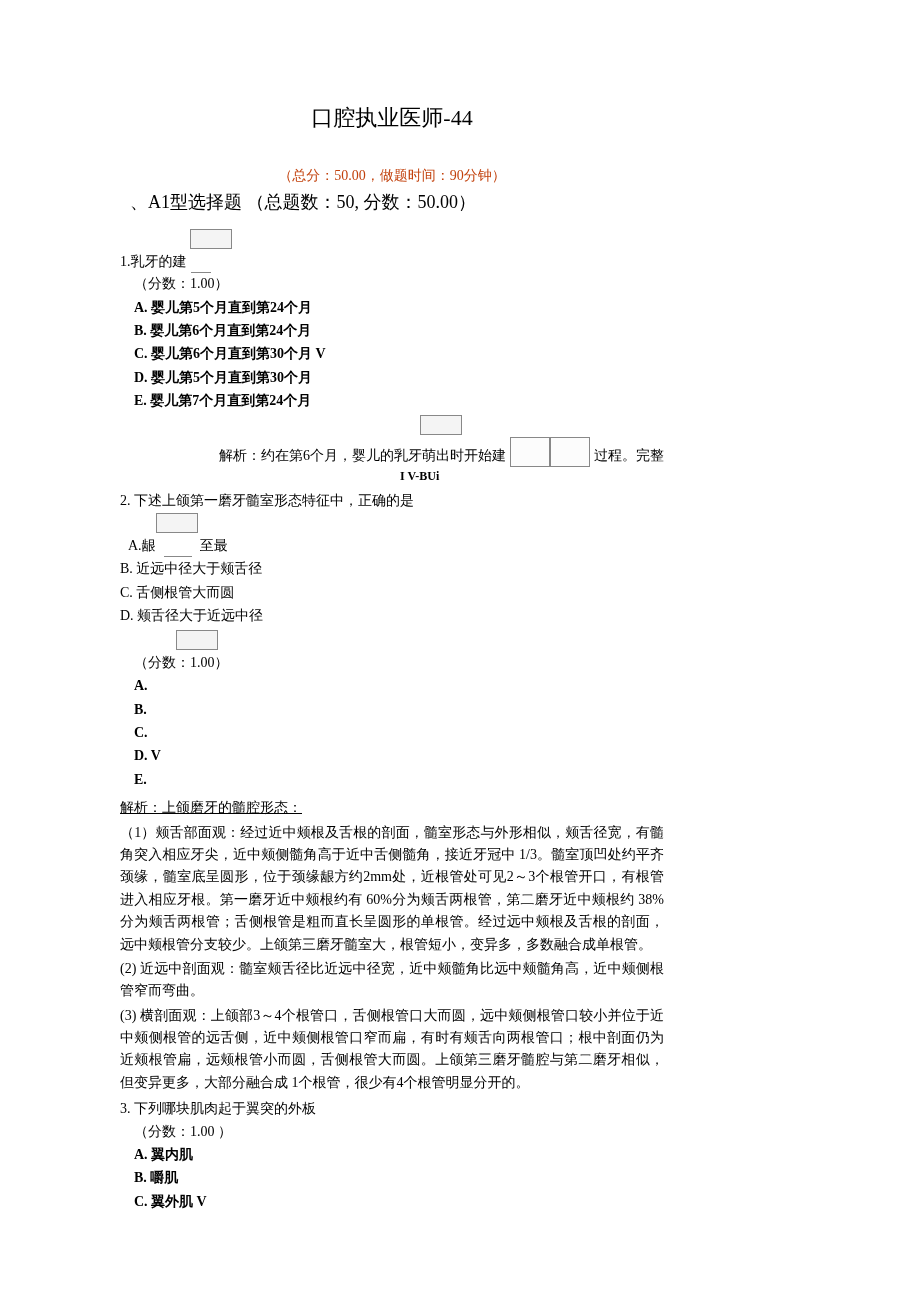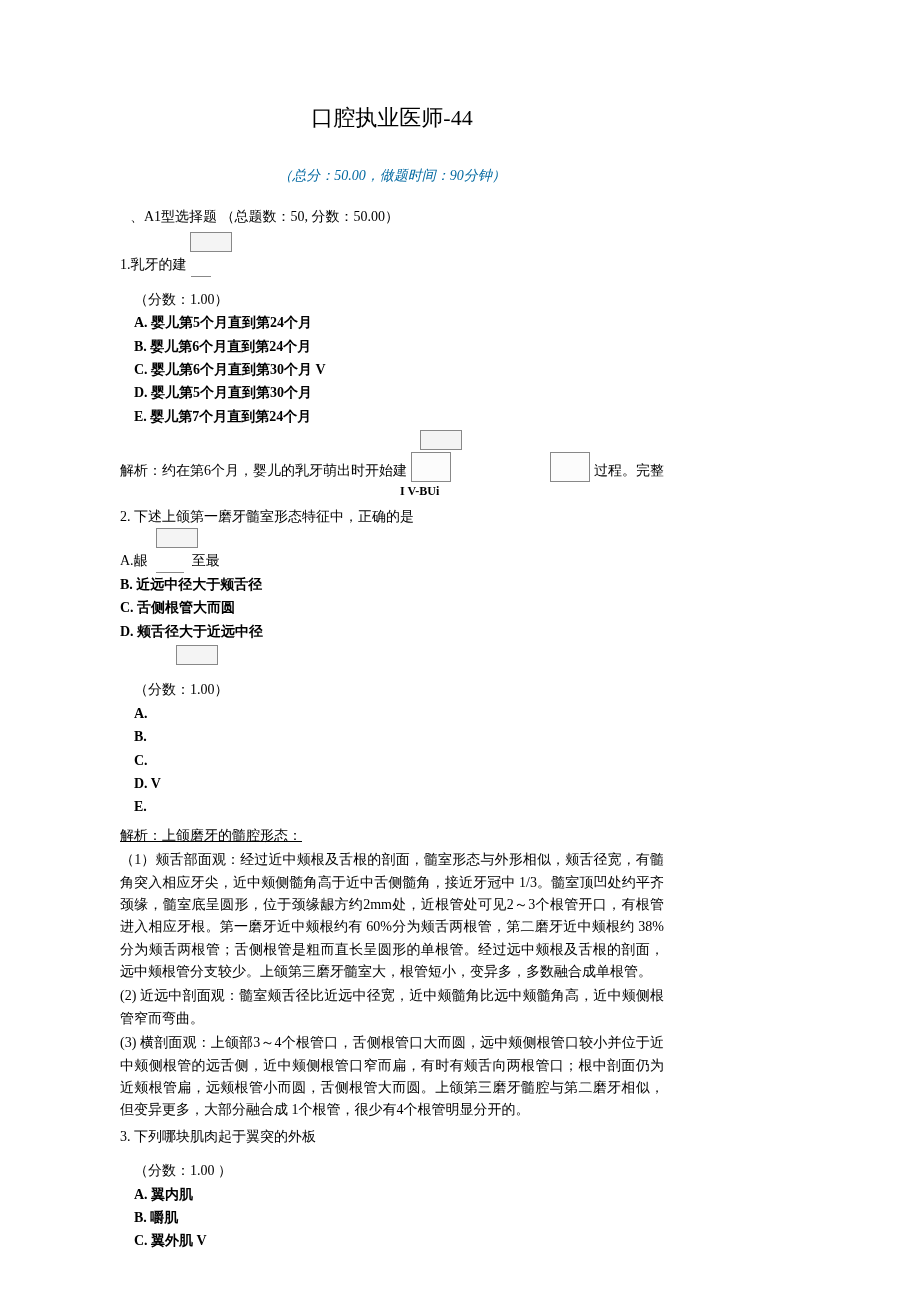--- a/index.html
+++ b/index.html
@@ -20,27 +20,25 @@
   }
   .title {
     text-align: center;
     font-size: 22px;
     font-weight: normal;
     margin-bottom: 30px;
   }
   .meta {
     text-align: center;
     font-size: 14px;
-    color: #0369a1;
-    margin-bottom: 18px;
-    font-style: italic;
+    color: #c2410c;
   }
   .section-header {
-    font-size: 14px;
-    margin-bottom: 4px;
+    font-size: 18px;
+    margin-bottom: 12px;
     margin-left: 10px;
   }
   .q-block { margin-top: 4px; }
   .inline-row {
     display: flex;
     align-items: flex-end;
     flex-wrap: wrap;
     gap: 4px;
   }
   .small-placeholder {
@@ -54,37 +52,37 @@
     top: -2px;
   }
   .big-box {
     display: inline-block;
     width: 38px;
     height: 28px;
     border: 1px solid #888;
     background: #fcfcfc;
     vertical-align: bottom;
   }
-  .score-line { margin-left: 14px; margin-top: 12px; }
+  .score-line { margin-left: 14px; }
   .opt { margin-left: 14px; margin-top: 1px; font-weight: bold; }
-  .opt2 { margin-left: 0; margin-top: 1px; font-weight: bold; }
+  .opt2 { margin-left: 0; margin-top: 1px; }
   .analysis { margin-top: 6px; text-decoration: underline; }
   .para { margin-top: 2px; text-align: justify; }
-  .q2opts .row { display: flex; align-items: flex-end; gap: 8px; }
+  .q2opts .row { display: flex; align-items: flex-end; gap: 8px; margin-left: 8px; }
   .vbar {
     display: inline-block;
     width: 3px;
     height: 16px;
     background: #000;
     vertical-align: bottom;
     margin: 0 3px;
   }
   .spacer-right {
     display:flex;
-    justify-content:space-between;
+    justify-content:flex-end;
     align-items:flex-end;
     width:100%;
   }
   .right-box {
     display:flex;
     align-items:flex-end;
     gap:4px;
     font-family:Liberation Serif, serif;
   }
 </style>

